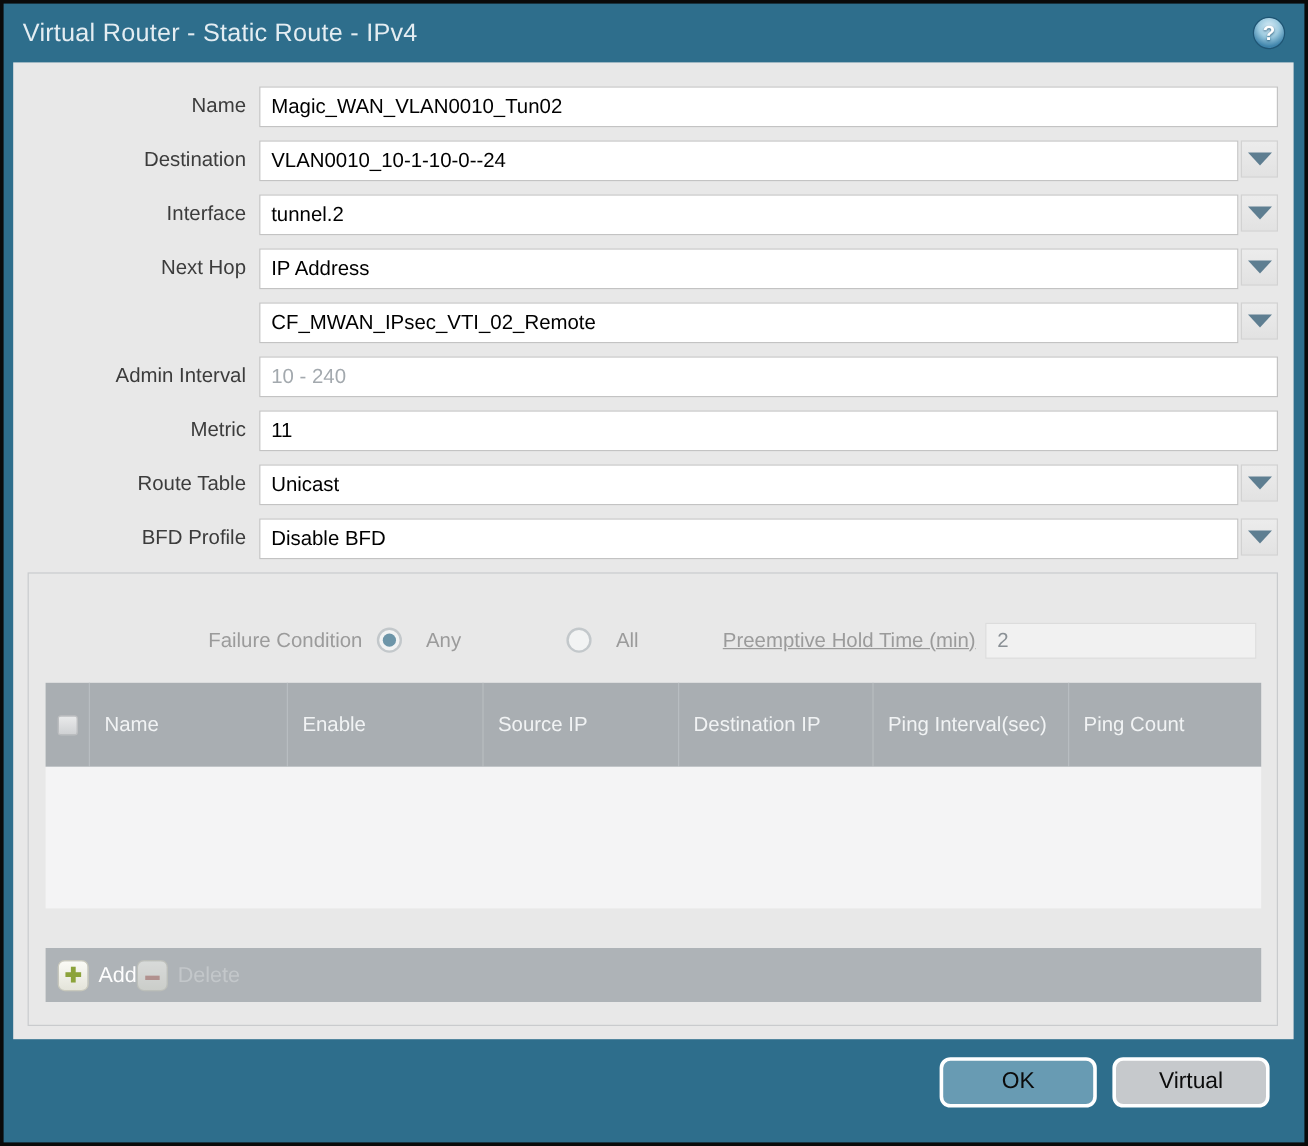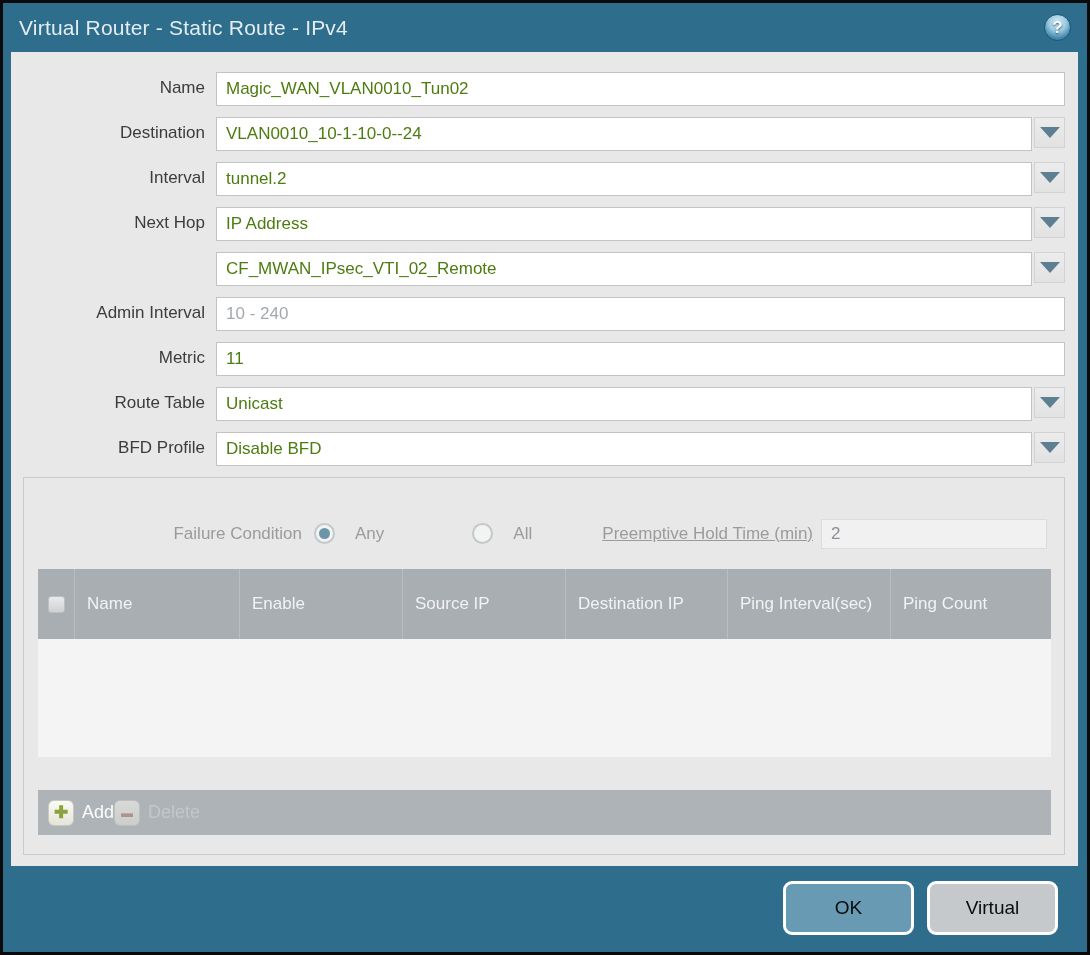--- a/index.html
+++ b/index.html
@@ -38,21 +38,21 @@
   }
 
   .form-row { display:flex; height:31px; margin:0 13px 14px 0; }
   .form-label {
     width:205px; text-align:right; padding-right:11px;
     font-size:17px; color:#3c3c3c; line-height:31px; white-space:nowrap;
   }
   .field-area { flex:1; display:flex; }
   .text-input {
     flex:1; height:31px; border:1px solid #c3c3c3; background:#ffffff;
-    font-size:17px; color:#4d7c0f; padding:16px 9px; outline:none;
+    font-size:17px; color:#000000; padding:16px 9px; outline:none;
   }
   .text-input::placeholder { color:#a3a9ae; }
   .combo-btn {
     width:31px; height:31px; margin-left:2px;
     background:linear-gradient(#ececec,#e2e2e2);
     border:1px solid #d2d2d2;
     display:flex; align-items:center; justify-content:center; cursor:pointer;
   }
   .chevron-down {
     width:0; height:0;
@@ -134,21 +134,21 @@
   .tool-btn.disabled { cursor:default; }
   .tool-label-delete { color:#c3c7ca; font-size:18px; }
 
   
   .footer {
     position:absolute; left:0; right:0; bottom:0; height:86px;
     display:flex; justify-content:flex-end; align-items:flex-start; gap:13px;
     padding:15px 29px 0 0;
   }
   .btn {
-    width:131px; height:54px; border-radius:9px;
+    width:131px; height:42px; border-radius:9px;
     border:3px solid #ffffff; font-size:19px; color:#0c0c0c;
     display:flex; align-items:center; justify-content:center; cursor:pointer;
   }
   .btn-ok { background:#689bb3; }
   .btn-cancel { background:#c6c9cc; }
 </style>
 </head>
 <body>
 
 <div class="dialog">
@@ -171,21 +171,21 @@
       <div class="form-label">Destination</div>
       <div class="field-area">
         <input class="text-input" type="text" value="VLAN0010_10-1-10-0--24" style="">
         <div class="combo-btn">
           <div class="chevron-down"></div>
         </div>
       </div>
     </div>
 
     <div class="form-row">
-      <div class="form-label">Interval</div>
+      <div class="form-label">Interface</div>
       <div class="field-area">
         <input class="text-input" type="text" value="tunnel.2" style="">
         <div class="combo-btn">
           <div class="chevron-down"></div>
         </div>
       </div>
     </div>
 
     <div class="form-row">
       <div class="form-label">Next Hop</div>

